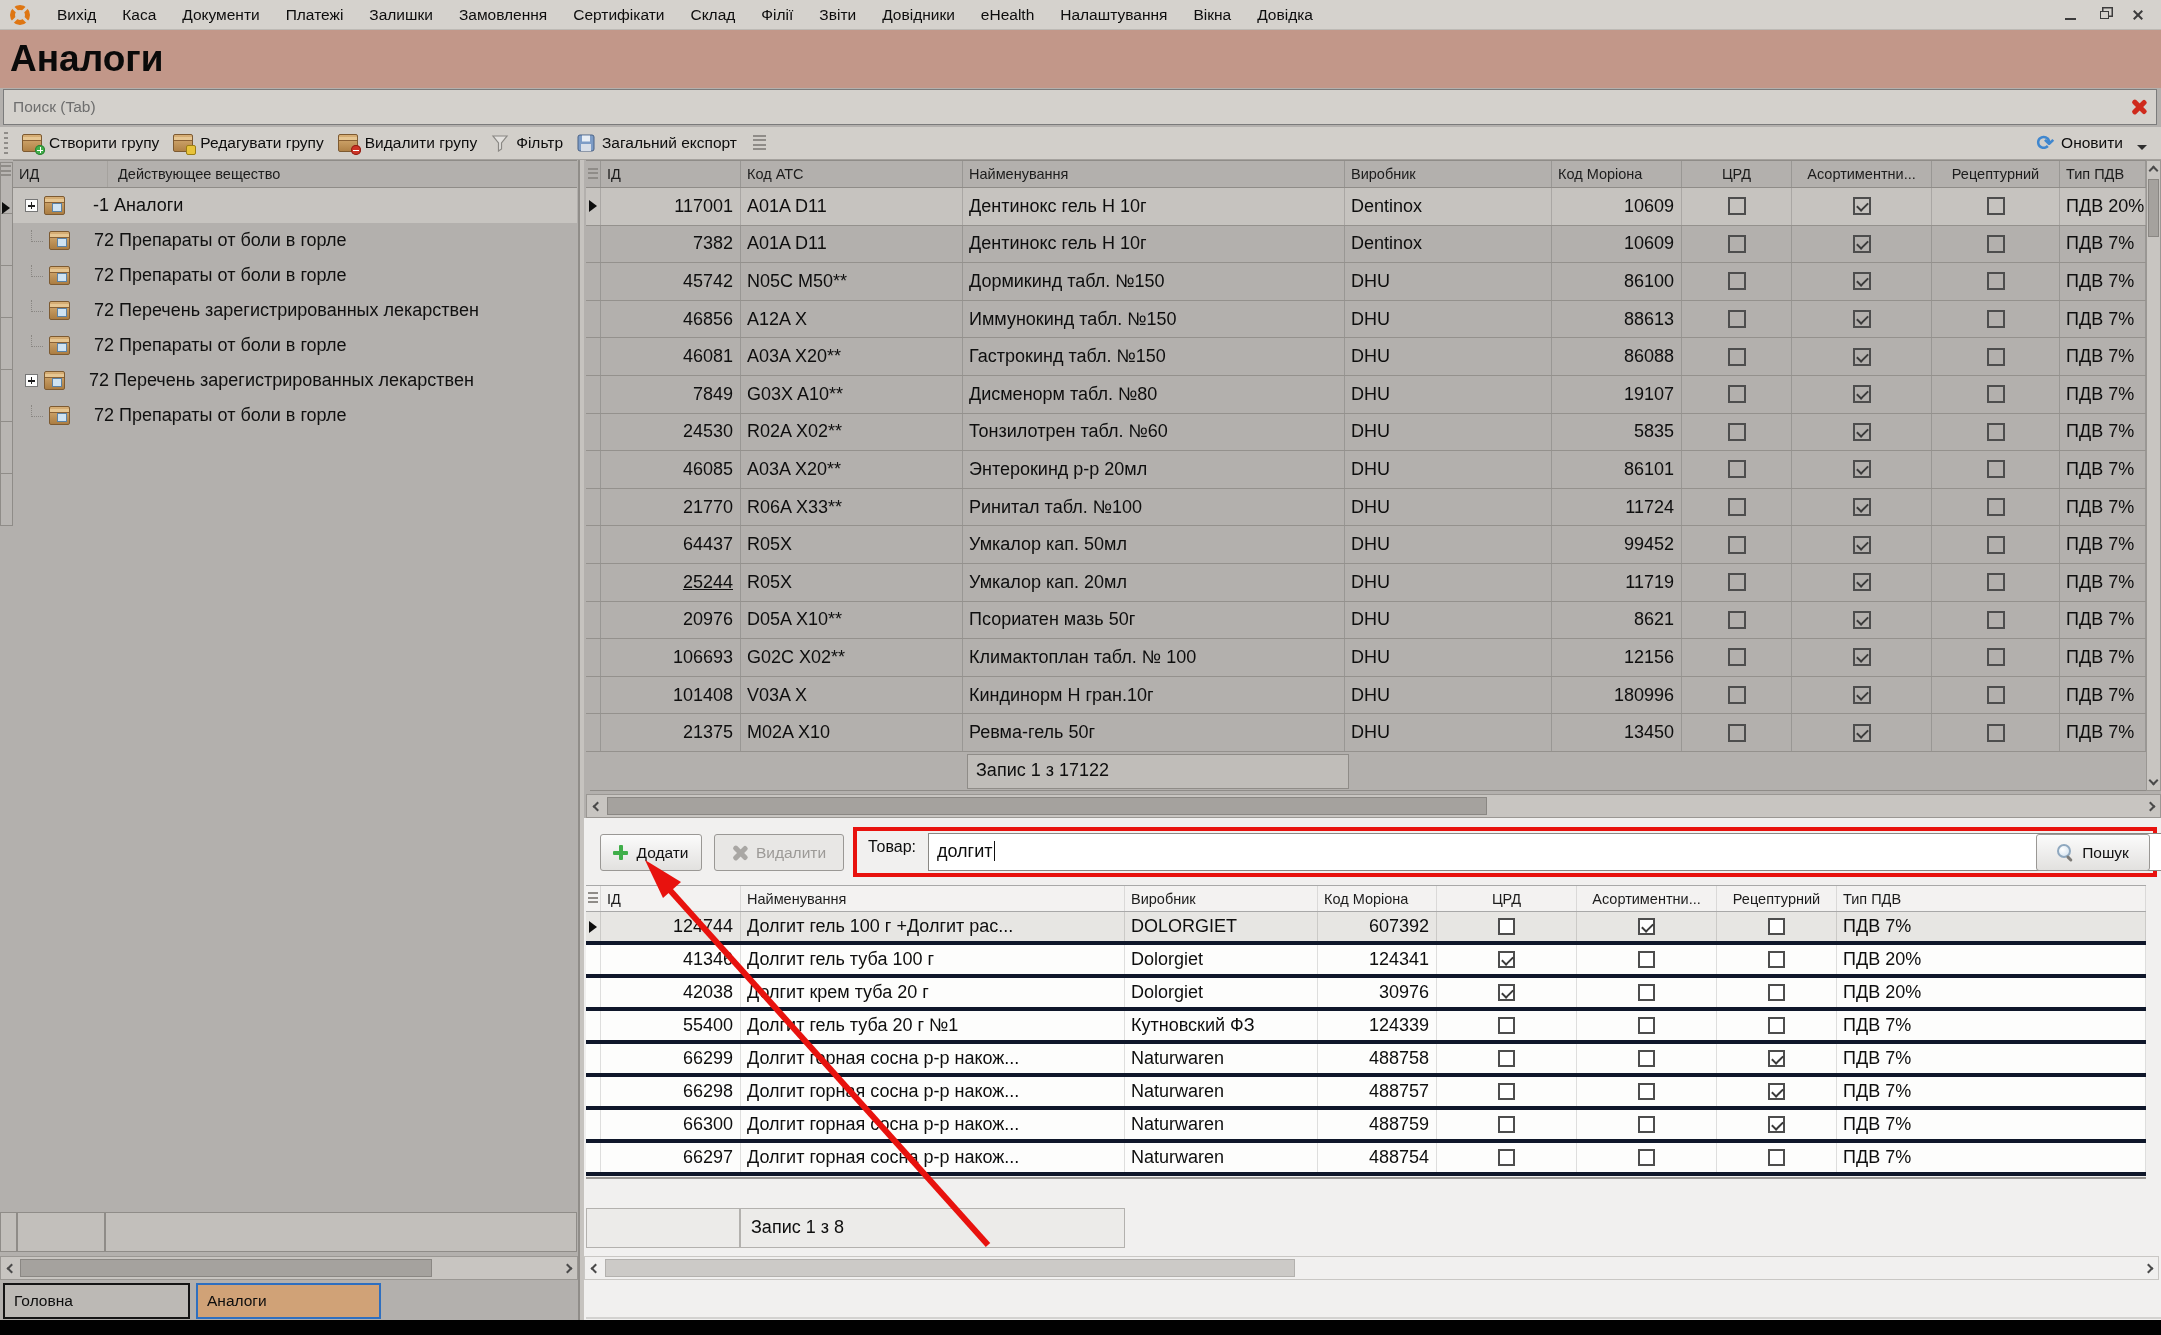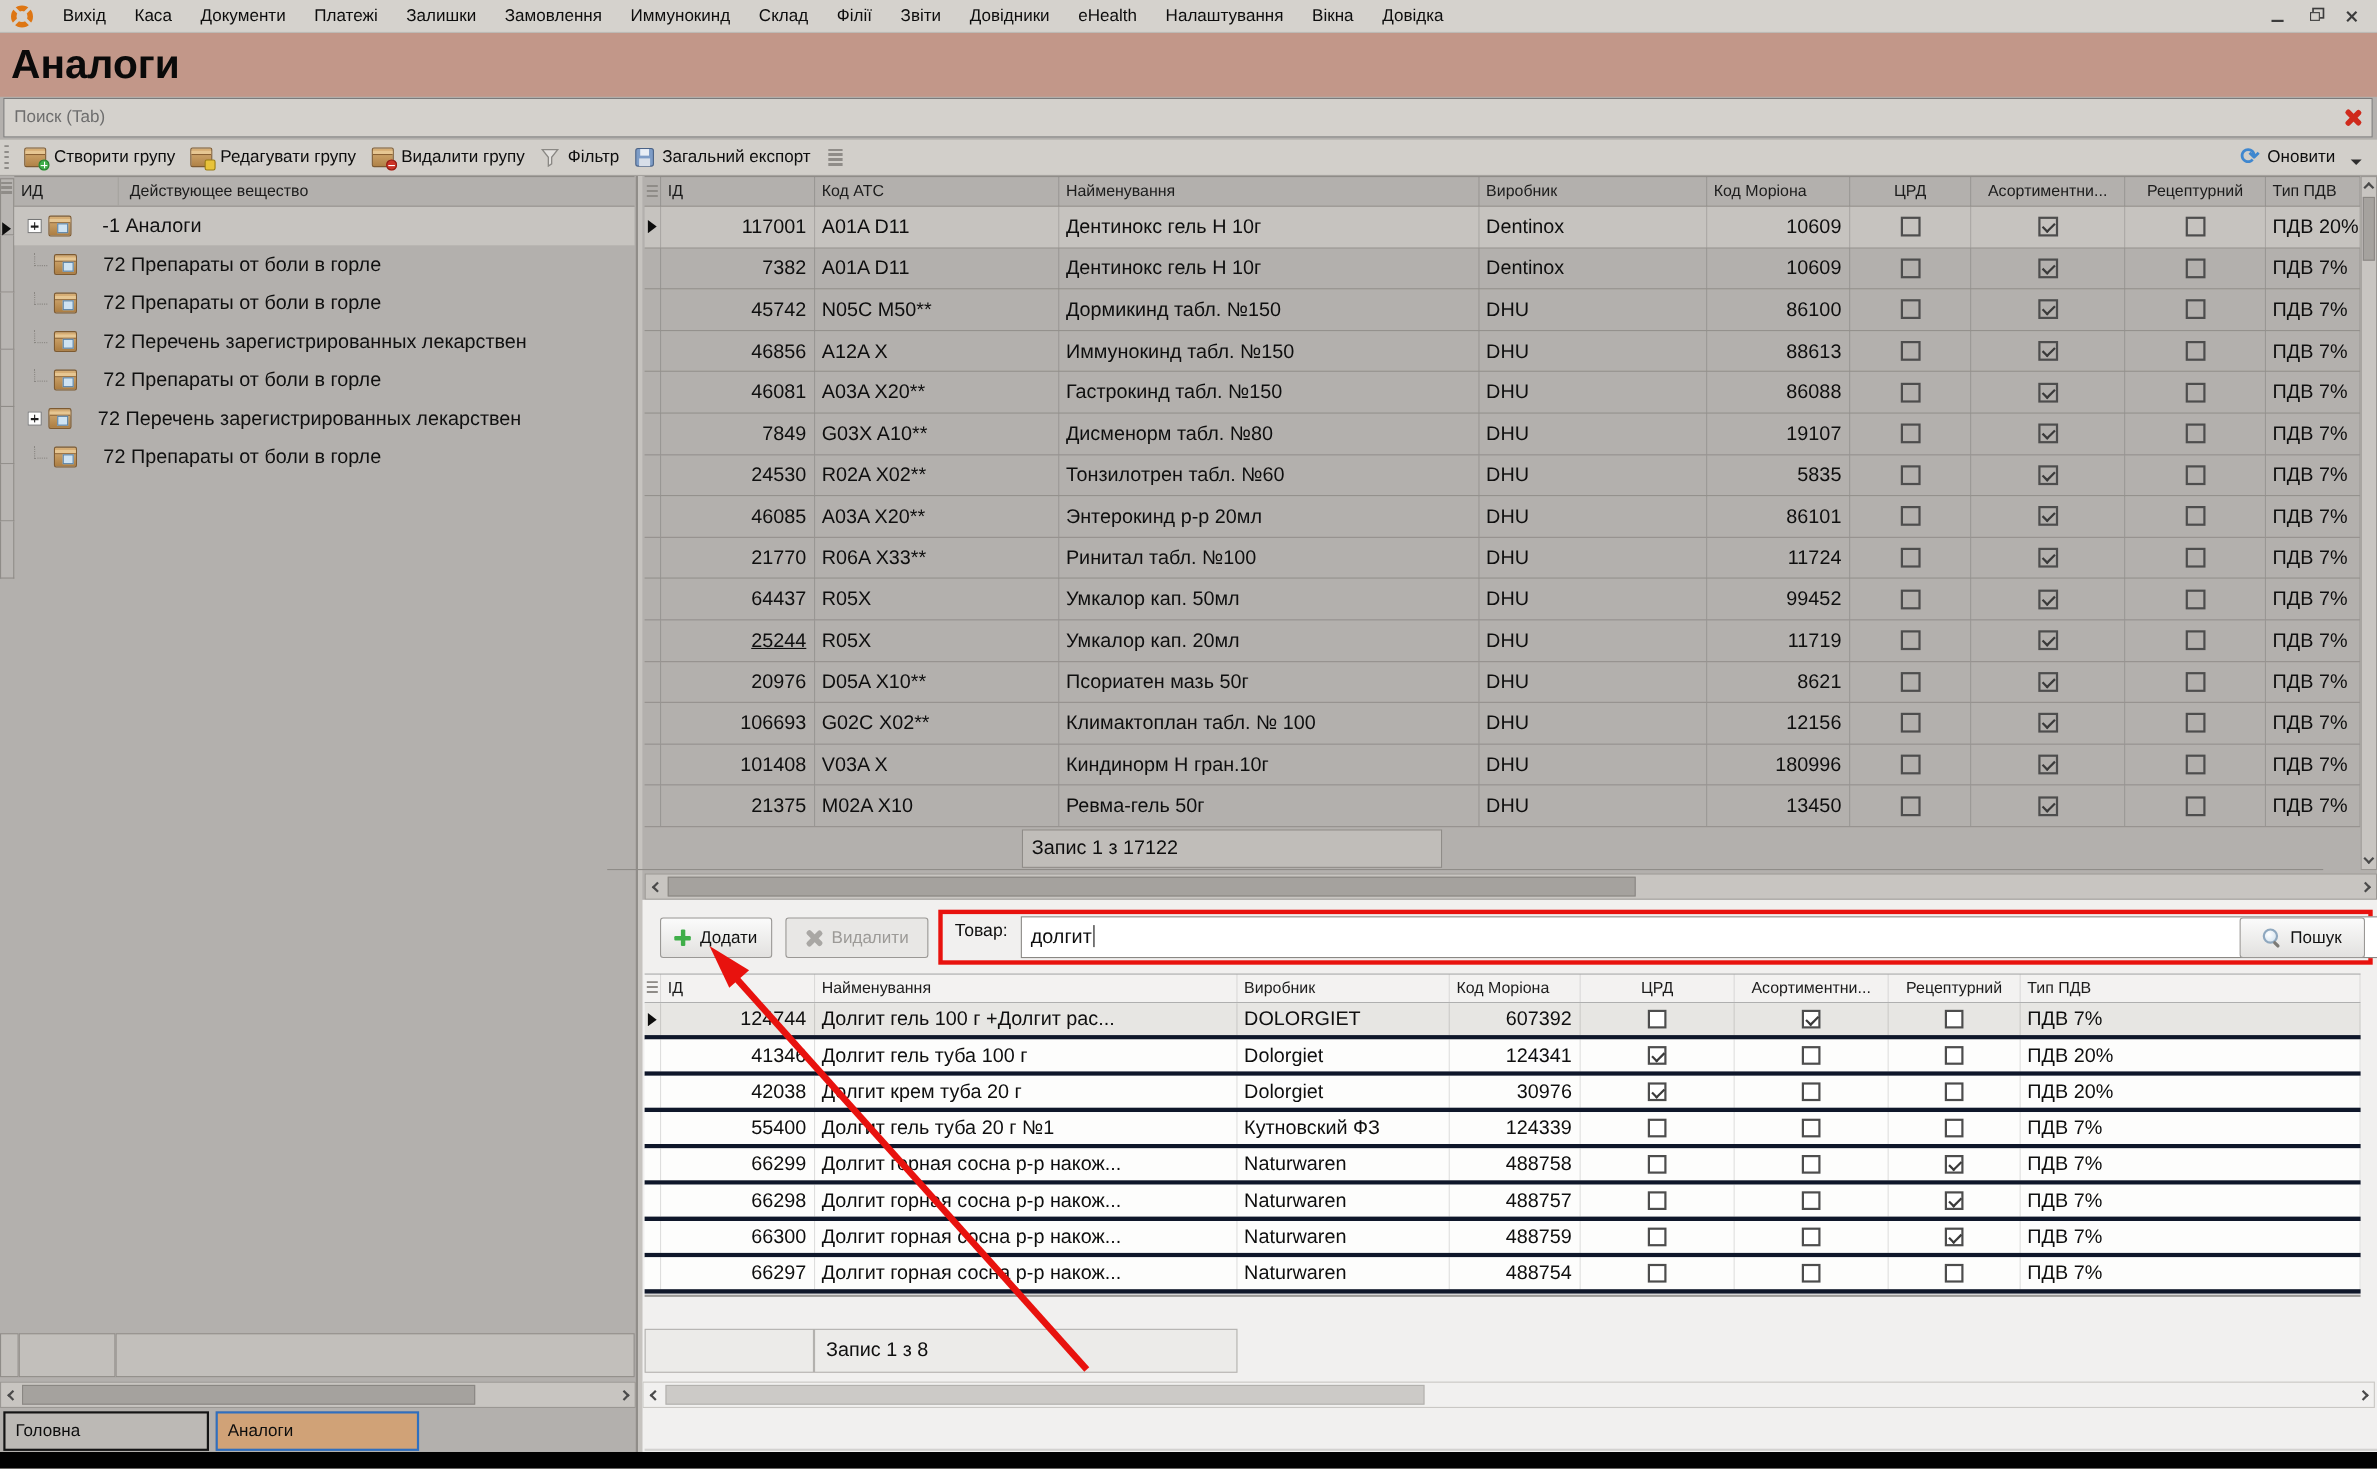--- a/index.html
+++ b/index.html
@@ -93,21 +93,21 @@
   .gc.lead{padding:0;justify-content:center;}
   .cb{width:18px;height:18px;border:2px solid #4d4d4d;position:relative;display:block;background:transparent;}
   .cb.checked::after{content:"";position:absolute;left:2px;top:3px;width:9px;height:5px;border-left:2px solid #3a3a3a;border-bottom:2px solid #3a3a3a;transform:rotate(-45deg);}
   .cb.focus{border-color:#3d9df0;}
   .marker{width:0;height:0;border-left:8px solid #0d0d0d;border-top:6px solid transparent;border-bottom:6px solid transparent;}
 
   
   .maingrid{position:absolute;left:586px;top:160px;width:1560px;}
   .maingrid .grow{height:37.6px;}
   .maingrid .grow.sel{background:#c6c3bf;}
-  .mg-footer{position:absolute;left:552px;top:752px;width:1560px;height:39px;border-bottom:1px solid #8f8c88;}
+  .mg-footer{position:absolute;left:590px;top:752px;width:1560px;height:39px;border-bottom:1px solid #8f8c88;}
   .mg-footer .cell{position:absolute;left:377px;top:2px;width:382px;height:35px;background:#c0bdb9;border:1px solid #8f8c88;font-size:18px;color:#0e0e0e;padding:5px 0 0 8px;}
 
   
   .hscroll{position:absolute;height:24px;background:#c8c5c1;border:1px solid #9a9793;}
   .hthumb{position:absolute;top:2px;height:18px;background:#a5a29e;border:1px solid #8a8783;}
   .sbtn{position:absolute;top:0;width:17px;height:22px;display:flex;align-items:center;justify-content:center;}
   .ch{display:block;width:7px;height:7px;border-left:2px solid #4a4a4a;border-bottom:2px solid #4a4a4a;}
   .ch.l{transform:rotate(45deg);margin-left:3px;}
   .ch.r{transform:rotate(-135deg);margin-right:3px;}
   .ch.u{transform:rotate(135deg);margin-top:3px;}
@@ -167,21 +167,21 @@
 
   <div class="menubar">
     <div class="applogo"></div>
     <div id="menu-items">
         <span class="menu-item">Вихід</span>
         <span class="menu-item">Каса</span>
         <span class="menu-item">Документи</span>
         <span class="menu-item">Платежі</span>
         <span class="menu-item">Залишки</span>
         <span class="menu-item">Замовлення</span>
-        <span class="menu-item">Иммунокинд</span>
+        <span class="menu-item">Сертифікати</span>
         <span class="menu-item">Склад</span>
         <span class="menu-item">Філії</span>
         <span class="menu-item">Звіти</span>
         <span class="menu-item">Довідники</span>
         <span class="menu-item">eHealth</span>
         <span class="menu-item">Налаштування</span>
         <span class="menu-item">Вікна</span>
         <span class="menu-item">Довідка</span>
       </div>
     <div class="win-controls">

